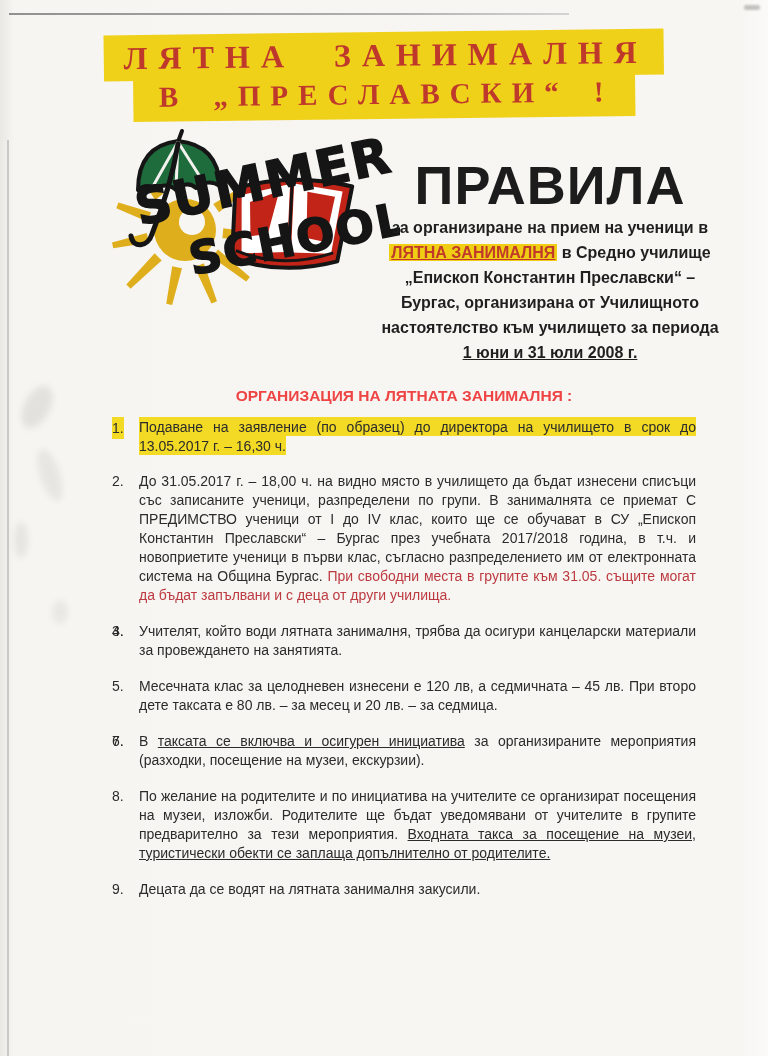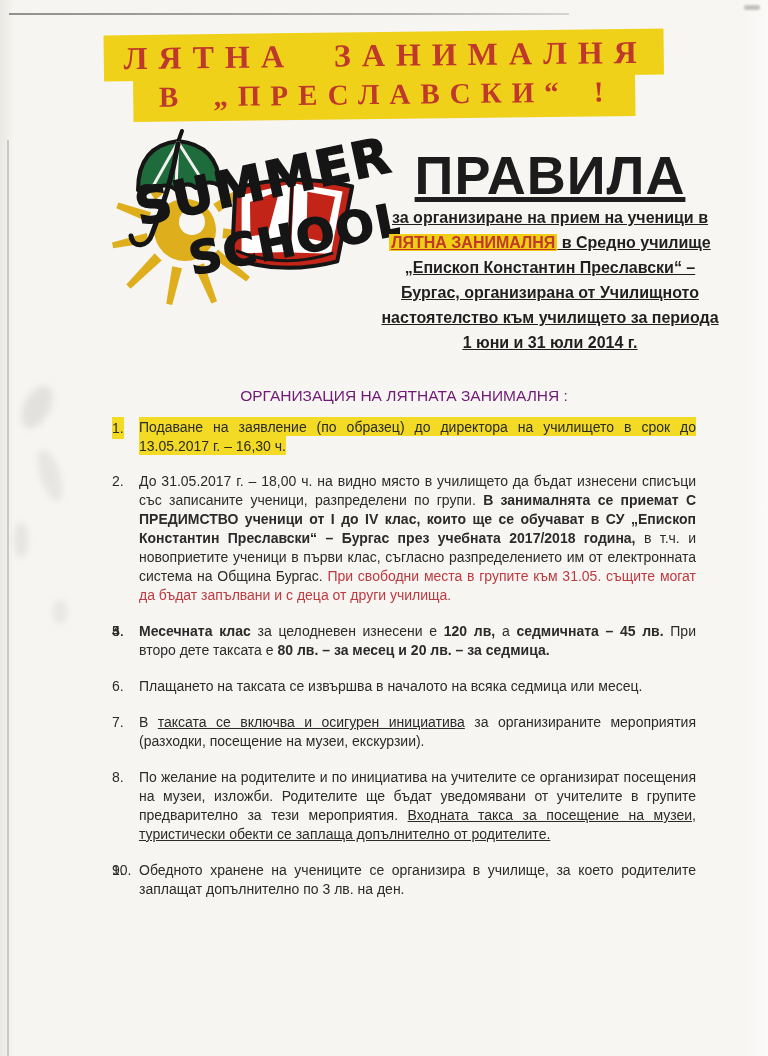--- a/index.html
+++ b/index.html
@@ -24,36 +24,36 @@
     display:inline-block;background:#F0D11A;color:#BE392B;
     font-family:"Liberation Serif",serif;font-weight:bold;line-height:1.18;
   }
   .banner-line1{font-size:32px;letter-spacing:11px;word-spacing:20px;padding:5px 16px 3px 20px;}
   .banner-line2{font-size:29px;letter-spacing:10px;word-spacing:8px;padding:2px 22px 8px 26px;margin-top:-3px;}
 
   
   .logo{position:absolute;left:108px;top:128px;width:292px;height:232px;}
 
   
-  .intro{position:absolute;left:376px;top:146px;width:348px;text-align:center;color:#1f1f1f;text-decoration:underline;}
+  .intro{position:absolute;left:376px;top:156px;width:348px;text-align:center;color:#1f1f1f;}
   .intro h1{margin:0;font-size:54px;line-height:1.1;font-weight:bold;letter-spacing:1px;color:#1c1c1c;}
   .intro-text{margin-top:1px;font-size:16px;font-weight:bold;line-height:1.56;}
   .intro-line1{display:block;}
   .intro-hl{background:#F0CE14;color:#C0392B;text-decoration:underline;padding:0 2px;}
   .intro-period{display:block;text-decoration:underline;}
 
   
   .section-heading{position:absolute;left:110px;top:387px;width:588px;text-align:center;
-    color:#701a75;font-weight:normal;font-size:15.5px;}
+    color:#ef4444;font-weight:bold;font-size:15.5px;}
 
   
   .rules-list{position:absolute;left:112px;top:417px;width:584px;}
   .rule{position:relative;padding-left:27px;margin-bottom:17px;font-size:14px;line-height:19px;text-align:justify;}
   .rule .num{position:absolute;left:0;top:0;text-align:left;}
-  .b{font-weight:bold;margin-top:28px;}
+  .b{font-weight:normal;margin-top:28px;}
   .r{color:#BC3A40;}
   .u{text-decoration:underline;}
   .hl{background:#F3DA24;padding:1.5px 0;-webkit-box-decoration-break:clone;box-decoration-break:clone;}
 </style>
 </head>
 <body>
 
 <div class="scan-top"></div>
 <div class="scan-left"></div>
 <div class="smudge sm1"></div>
@@ -125,21 +125,21 @@
     <text x="26" y="74" font-size="50" letter-spacing="2" stroke-width="1.5" transform="rotate(-12 140 60)">SUMMER</text>
     <text x="80" y="130" font-size="45" letter-spacing="2" stroke-width="1.5" transform="rotate(-11 170 115)">SCHOOL</text>
   </g>
 </svg>
 
 <div class="intro">
   <h1>ПРАВИЛА</h1>
   <div class="intro-text">
     <span class="intro-line1">за организиране на прием на ученици в</span>
     <span class="intro-hl">ЛЯТНА ЗАНИМАЛНЯ</span><span> в Средно училище „Епископ Константин Преславски“ – Бургас, организирана от Училищното настоятелство към училището за периода </span>
-    <span class="intro-period">1 юни и 31 юли 2014 г.</span>
+    <span class="intro-period">1 юни и 31 юли 2008 г.</span>
   </div>
 </div>
 
 <div class="section-heading">ОРГАНИЗАЦИЯ НА ЛЯТНАТА ЗАНИМАЛНЯ :</div>
 
 <div class="rules-list">
 
   <div class="rule">
     <span class="num hl">1.</span>
     <span class="hl">Подаване на заявление (по образец) до директора на училището в срок до 13.05.2017 г. – 16,30 ч.</span>
@@ -149,44 +149,41 @@
     <span class="num">2.</span>
     <span>До 31.05.2017 г. – 18,00 ч. на видно място в училището да бъдат изнесени списъци със записаните ученици, разпределени по групи. </span><span class="b">В занималнята се приемат С ПРЕДИМСТВО ученици от I до IV клас, които ще се обучават в СУ „Епископ Константин Преславски“ – Бургас през учебната 2017/2018 година, </span><span>в т.ч. и новоприетите ученици в първи клас, съгласно разпределението им от електронната система на Община Бургас. </span><span class="r">При свободни места в групите към 31.05. същите могат да бъдат запълвани и с деца от други училища.</span>
   </div>
 
   <div class="rule">
     <span class="num">3.</span>
   </div>
 
   <div class="rule">
     <span class="num">4.</span>
+    <span>Учителят, който води лятната занималня, трябва да осигури канцеларски материали за провеждането на занятията.</span>
   </div>
 
   <div class="rule">
     <span class="num">5.</span>
     <span class="b">Месечната клас</span><span> за целодневен изнесени е </span><span class="b">120 лв,</span><span> а </span><span class="b">седмичната – 45 лв.</span><span> При второ дете таксата е </span><span class="b">80 лв. – за месец и 20 лв. – за седмица.</span>
   </div>
 
   <div class="rule">
     <span class="num">6.</span>
-    <span>Плащането на таксата се извършва в началото на всяка седмица или месец.</span>
   </div>
 
   <div class="rule">
     <span class="num">7.</span>
     <span>В </span><span class="u">таксата се включва и осигурен инициатива</span><span> за организираните мероприятия (разходки, посещение на музеи, екскурзии).</span>
   </div>
 
   <div class="rule">
     <span class="num">8.</span>
     <span>По желание на родителите и по инициатива на учителите се организират посещения на музеи, изложби. Родителите ще бъдат уведомявани от учителите в групите предварително за тези мероприятия. </span><span class="u">Входната такса за посещение на музеи, туристически обекти се заплаща допълнително от родителите.</span>
   </div>
 
   <div class="rule">
     <span class="num">9.</span>
+    <span>Децата да се водят на лятната занималня закусили.</span>
   </div>
 
-  <div class="rule">
-    <span class="num">10.</span>
-    <span>Обедното хранене на учениците се организира в училище, за което родителите заплащат допълнително по 3 лв. на ден.</span>
-  </div>
 
 </div>
 
 </body></html>

